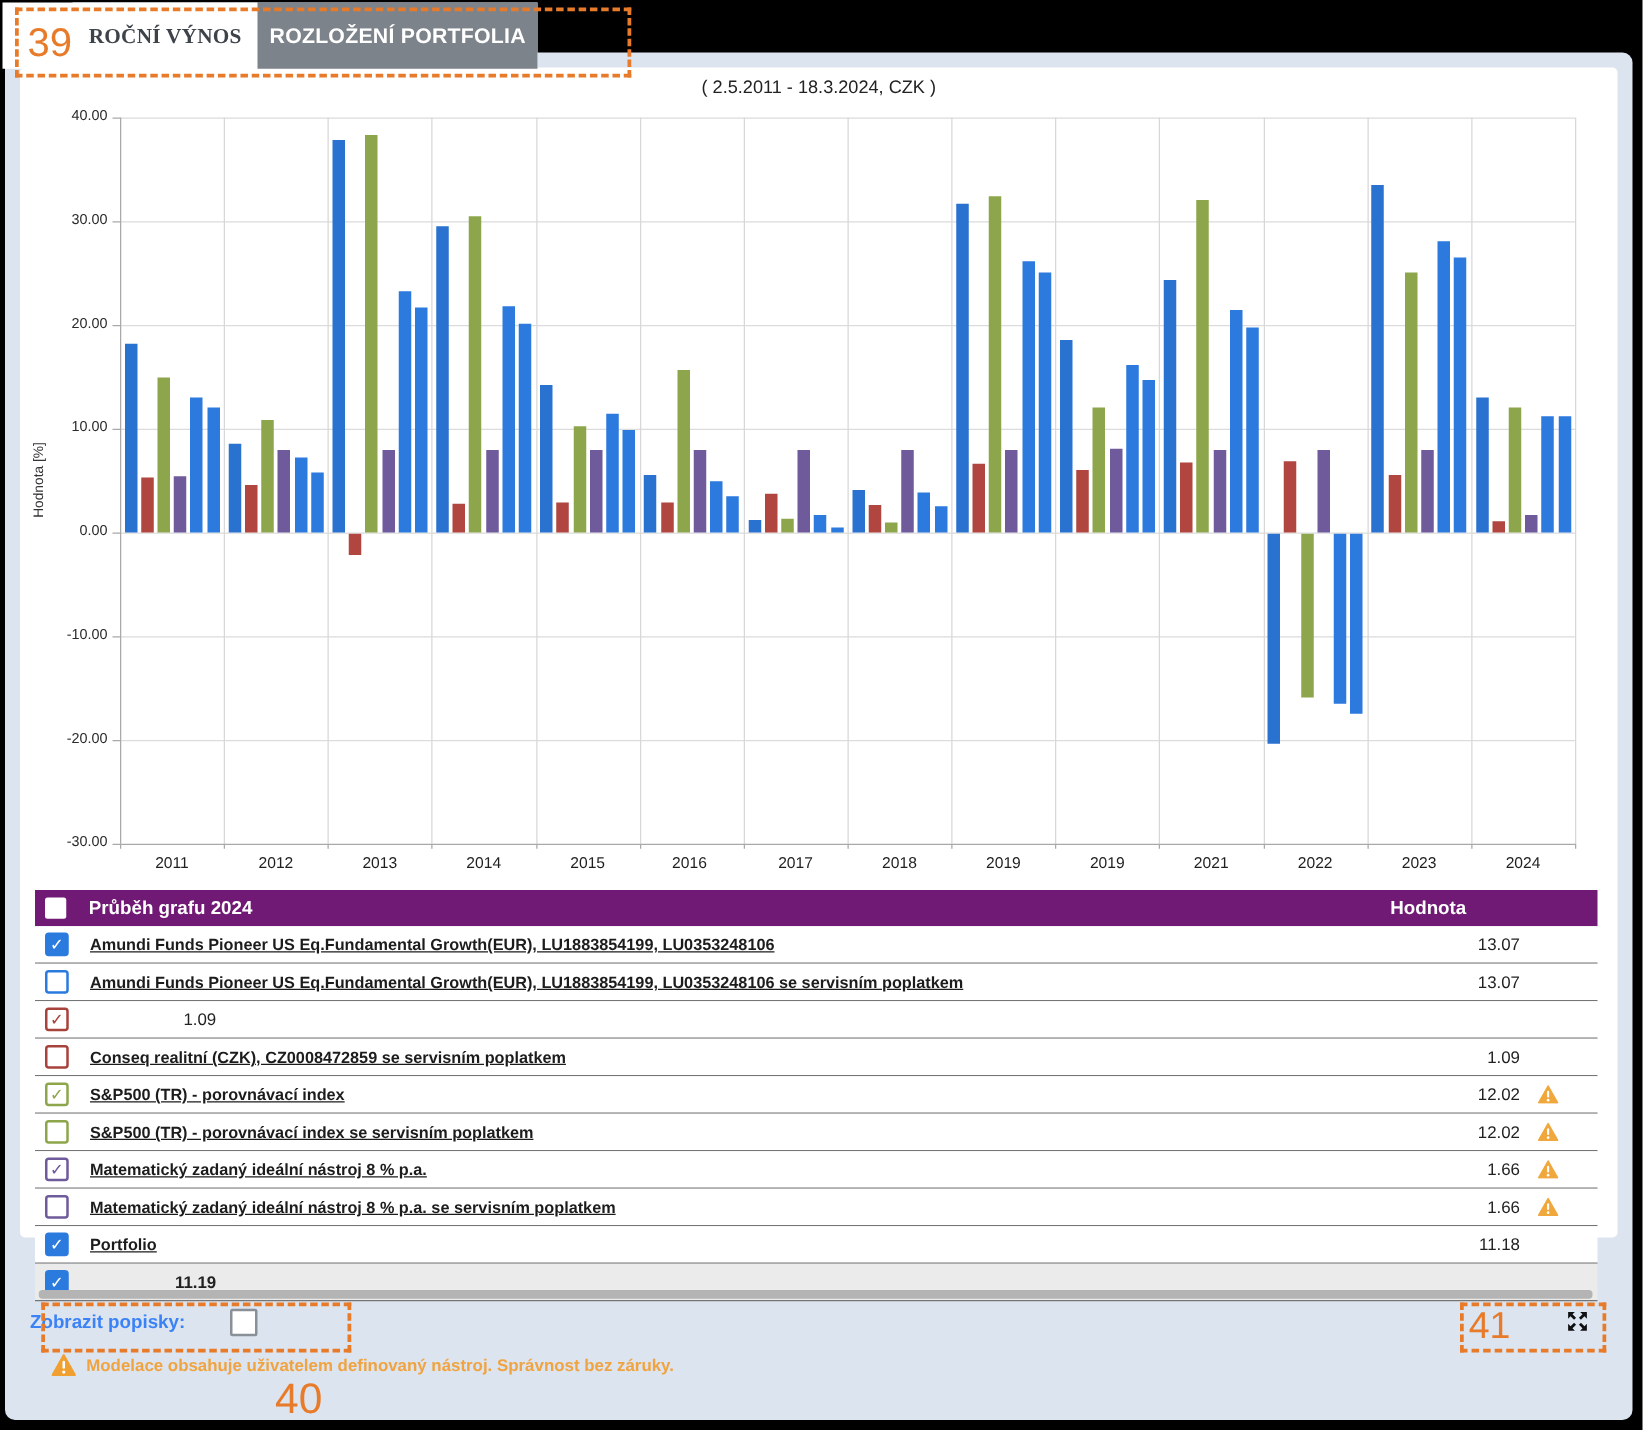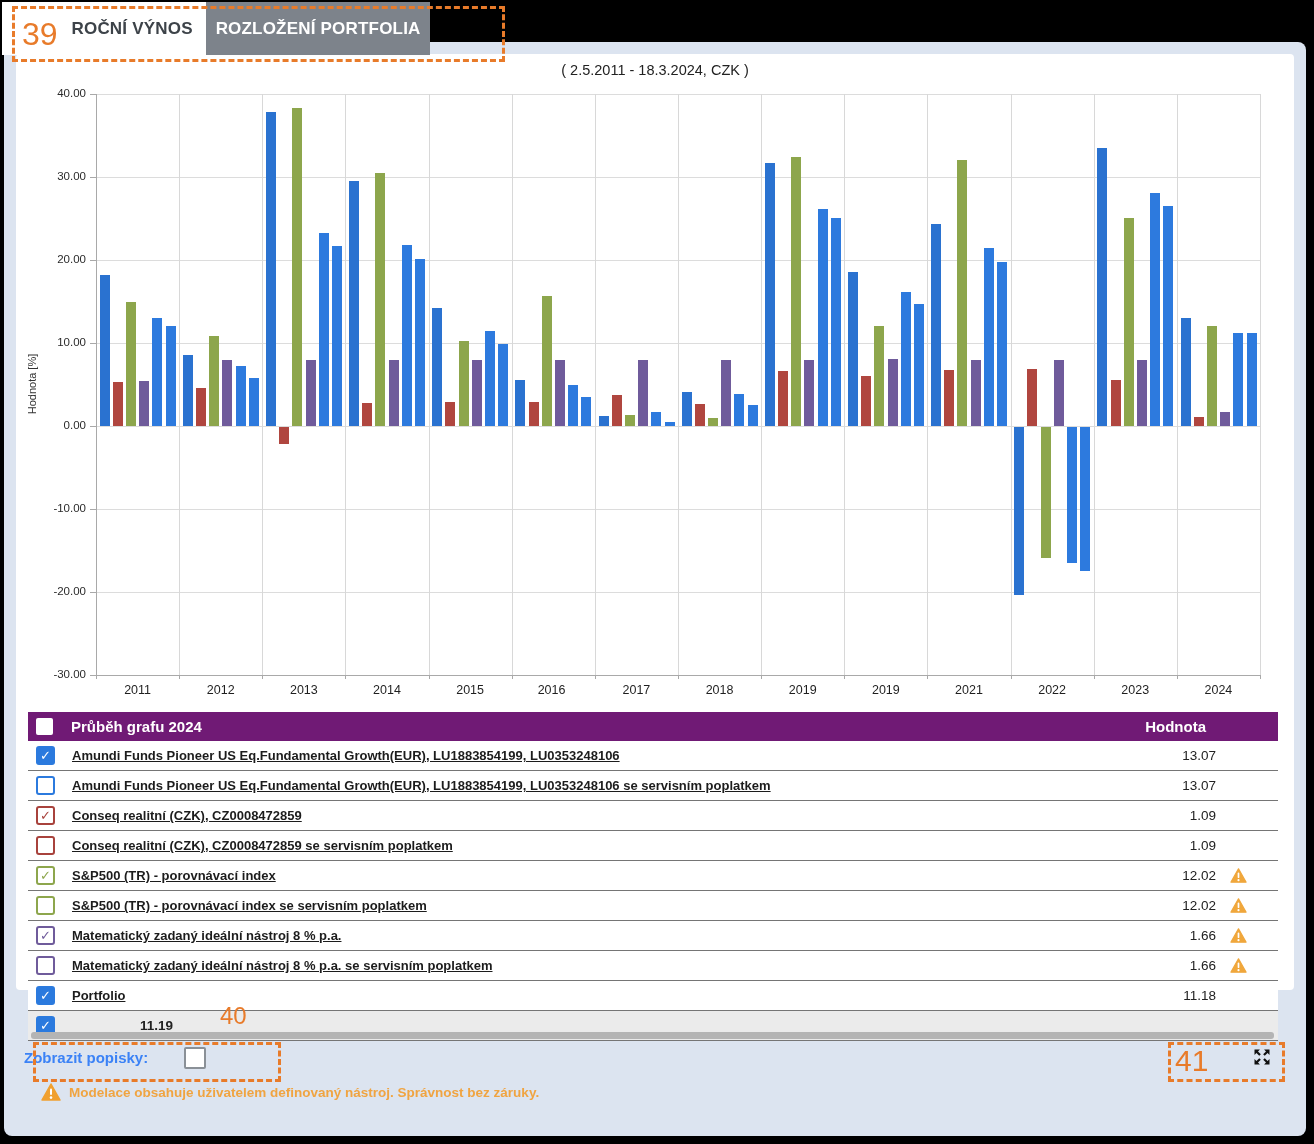--- a/index.html
+++ b/index.html
@@ -3,21 +3,21 @@
 <meta charset="utf-8">
 <style>
   html,body{margin:0;padding:0;}
   body{
     position:relative;width:1314px;height:1144px;background:#000;
     font-family:"Liberation Sans","DejaVu Sans",sans-serif;overflow:hidden;
   }
   
   .tabbar{position:absolute;left:2px;top:2px;width:428px;height:53px;background:#fff;display:flex;z-index:3;}
   .tab{height:53px;line-height:53px;text-align:center;font-size:17px;font-weight:600;letter-spacing:.2px;cursor:pointer;}
-  .tab.active{margin-left:56px;width:149px;background:#fff;color:#3d4349;}
+  .tab.active{margin-left:56px;width:149px;background:#fff;color:#3d4349;font-family:Liberation Serif, serif;}
   .tab.inactive{width:225px;background:#7d838b;color:#fff;}
   
   .panel{position:absolute;left:4px;top:42px;width:1302px;height:1094px;background:#dce4f0;border-radius:8px;z-index:1;}
   .content{position:absolute;left:12px;top:12px;width:1278px;height:936px;background:#fff;border-radius:4px;}
   
   .chart-title{position:absolute;left:0;top:8px;width:1278px;text-align:center;font-size:14.5px;color:#222;}
   .ylabel{position:absolute;left:-274px;top:323px;width:581px;height:14px;text-align:center;
           font-size:11px;color:#333;transform:rotate(-90deg);}
   .plot{position:absolute;left:80px;top:40px;width:1164px;height:581px;}
   .grid-h{position:absolute;height:1px;left:0;width:1164px;background:#dcdcdc;}
@@ -26,41 +26,41 @@
   .ytick{position:absolute;width:6px;height:1px;left:-6px;background:#a9a9a9;}
   .xtick{position:absolute;width:1px;height:4px;top:581px;background:#a9a9a9;}
   .ytick-label{position:absolute;left:-66px;width:56px;text-align:right;font-size:11.5px;color:#2b2b2b;}
   .xlabel{position:absolute;top:589px;text-align:center;font-size:12.5px;color:#1f1f1f;}
   .bar{position:absolute;width:10px;}
   
   .ltable{position:absolute;left:12px;top:658px;width:1250px;}
   .thead{display:flex;align-items:center;height:29px;background:#701a75;color:#fff;}
   .thead .cbx{margin-left:8px;width:17px;height:17px;background:#fff;border-radius:2px;}
   .thead .ttl{margin-left:18px;font-size:15px;font-weight:700;flex:1;}
-  .thead .vh{width:180px;text-align:right;padding-right:72px;font-size:15px;font-weight:700;}
+  .thead .vh{width:180px;text-align:right;padding-right:105px;font-size:15px;font-weight:700;}
   .lrow{display:flex;align-items:center;height:29px;border-bottom:1px solid #757575;background:#fff;cursor:pointer;}
   .lrow.hl{background:#ebebeb;}
   .cb{margin-left:8px;width:15px;height:15px;border-radius:3px;border:2px solid;display:flex;align-items:center;justify-content:center;
       font-size:13px;font-weight:900;line-height:15px;background:#fff;}
   .rlabel{margin-left:17px;flex:1;font-size:13px;font-weight:700;color:#1c1c1c;text-decoration:underline;}
   .rvalue{width:118px;text-align:right;font-size:13.5px;color:#222;}
   .rwarn{width:62px;display:flex;align-items:center;padding-left:14px;box-sizing:border-box;}
   .hscroll{position:absolute;left:15px;top:978px;width:1243px;height:7px;background:#b4b4b4;border-radius:3px;}
   
   .show-labels{position:absolute;left:8px;top:995px;font-size:15px;font-weight:700;color:#3b82f6;}
   .show-cb{position:absolute;left:168px;top:993px;width:18px;height:18px;border:2px solid #8a9097;border-radius:2px;background:#fff;cursor:pointer;}
   .note{position:absolute;left:25px;top:1029px;display:flex;align-items:center;}
   .note-text{margin-left:8px;font-size:13.5px;font-weight:700;color:#f0a441;}
   
   .ann{position:absolute;border:3px dashed #e87b2a;z-index:9;box-sizing:border-box;}
   .ann-num{position:absolute;color:#e87b2a;font-size:32px;z-index:10;line-height:1;}
   #ann39{left:12px;top:6px;width:493px;height:56px;}
   #num39{left:22px;top:18px;}
   #ann40{left:33px;top:1042px;width:248px;height:40px;}
-  #num40{left:220px;top:1004px;font-size:24px;}
+  #num40{left:220px;top:1102px;font-size:34px;}
   #ann41{left:1168px;top:1042px;width:117px;height:40px;}
   #num41{left:1175px;top:1046px;font-size:30px;}
   .expand{position:absolute;left:1252px;top:1047px;width:20px;height:20px;z-index:10;cursor:pointer;}
 </style>
 </head>
 <body>
 
 <div class="tabbar">
   <div class="tab active">ROČNÍ VÝNOS</div>
   <div class="tab inactive">ROZLOŽENÍ PORTFOLIA</div>
@@ -240,21 +240,20 @@
             <span class="rwarn"></span>
           </div>
           <div class="lrow">
             <span class="cb" style="border-color: rgb(43, 122, 222);"></span>
             <span class="rlabel">Amundi Funds Pioneer US Eq.Fundamental Growth(EUR), LU1883854199, LU0353248106 se servisním poplatkem</span>
             <span class="rvalue">13.07</span>
             <span class="rwarn"></span>
           </div>
           <div class="lrow">
             <span class="cb" style="border-color: rgb(168, 66, 60); color: rgb(168, 66, 60);">✓</span>
-            <span class="rlabel">Conseq realitní (CZK), CZ0008472859</span>
             <span class="rvalue">1.09</span>
             <span class="rwarn"></span>
           </div>
           <div class="lrow">
             <span class="cb" style="border-color: rgb(168, 66, 60);"></span>
             <span class="rlabel">Conseq realitní (CZK), CZ0008472859 se servisním poplatkem</span>
             <span class="rvalue">1.09</span>
             <span class="rwarn"></span>
           </div>
           <div class="lrow">

